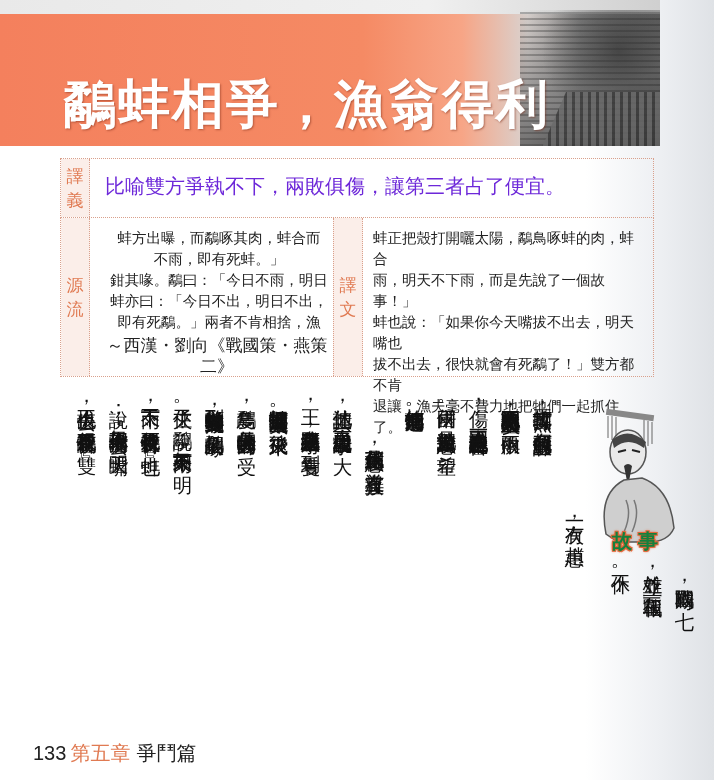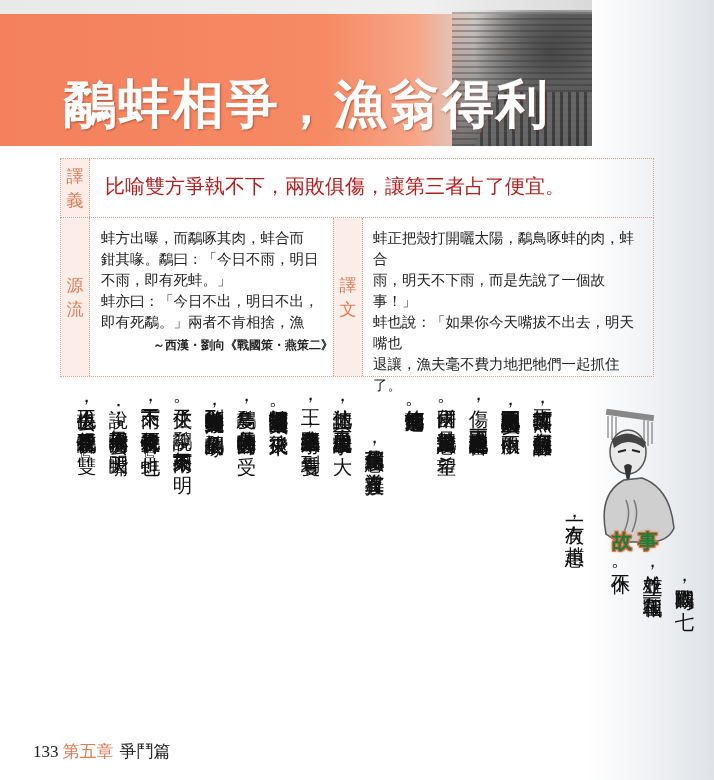--- a/index.html
+++ b/index.html
@@ -3,21 +3,21 @@
 <meta charset="utf-8">
 <style>
   html, body { margin: 0; padding: 0; }
   body {
     width: 714px; height: 780px; overflow: hidden; position: relative;
     background: linear-gradient(90deg, #ffffff 0%, #ffffff 82%, #eef0f3 92%, #dfe2e6 100%);
     font-family: "DejaVu Serif", "Liberation Serif", serif;
     color: #1a1a1a;
   }
   .banner {
-    position: absolute; left: 0; top: 0; width: 592px; height: 146px;
+    position: absolute; left: 0; top: 0; width: 660px; height: 146px;
     background: linear-gradient(90deg, #f4805d 0%, #f58a64 55%, #f7a586 70%, #d9d2cf 80%, #8b8b8b 88%, #5a5a5a 100%);
     overflow: hidden;
   }
   .banner-top {
     position: absolute; left: 0; top: 0; width: 714px; height: 14px;
     background: linear-gradient(90deg, #e9e9e9 0%, #f0f0f0 60%, #c8c8c8 100%);
   }
   .banner-art {
     position: absolute; right: 0; top: 10px; width: 140px; height: 136px;
     background:
@@ -54,29 +54,29 @@
   }
   .label-cell {
     position: absolute; top: 0; bottom: 0; width: 28px;
     background: #fbeee9; border-right: 1px dotted #d9a08c;
     display: flex; flex-direction: column; align-items: center; justify-content: center;
     color: #e07a52; font-size: 17px; font-family: "DejaVu Sans", sans-serif; line-height: 24px;
   }
   .label-cell.mid { border-left: 1px dotted #d9a08c; }
   .def {
     position: absolute; left: 44px; top: 14px;
-    font-family: "DejaVu Sans", sans-serif; font-size: 20px; color: #b91c1c;
+    font-family: "DejaVu Sans", sans-serif; font-size: 20px; color: #6d28d9;
     white-space: nowrap;
   }
   .src-text {
     position: absolute; left: 40px; top: 10px; width: 236px;
     font-size: 14.5px; line-height: 21px; color: #222;
   }
-  .src-text p { margin: 0; }
-  .src-cite { text-align: right; font-size: 12px; margin-top: 2px !important; padding-right: 4px; font-weight: bold; }
+  .src-text p { margin: 0; text-align: center; }
+  .src-cite { text-align: right; font-size: 17px; margin-top: 2px !important; padding-right: 4px; }
   .trans-text {
     position: absolute; left: 312px; top: 10px; width: 272px;
     font-size: 14.5px; line-height: 21px; color: #222;
   }
   .trans-text p { margin: 0; }
 
   
   .story {
     position: absolute; left: 70px; top: 394px; width: 520px; height: 324px;
     display: flex; flex-direction: row-reverse; justify-content: flex-start;
@@ -102,21 +102,21 @@
   }
   .story-badge {
     position: absolute; left: 612px; top: 528px;
     font-family: "DejaVu Sans", sans-serif; font-weight: bold; font-size: 20px;
     color: #15803d; letter-spacing: 6px;
     text-shadow: 0 0 3px #e3673a, 0 0 3px #e3673a, 1px 1px 0 #e3673a, -1px -1px 0 #e3673a, 1px -1px 0 #e3673a, -1px 1px 0 #e3673a;
   }
 
   .footer {
     position: absolute; left: 33px; top: 740px;
-    font-family: Liberation Serif, serif; font-size: 17px; color: #222;
+    font-family: Liberation Sans, sans-serif; font-size: 20px; color: #222;
     white-space: nowrap;
   }
   .footer .chap { color: #e07a52; margin: 0 6px 0 4px; }
 </style>
 </head>
 <body>
 
 <div class="banner">
   <div class="banner-top"></div>
   <div class="banner-art"></div>
@@ -133,35 +133,36 @@
     <div class="def">比喻雙方爭執不下，兩敗俱傷，讓第三者占了便宜。</div>
   </div>
 
   <div class="row2">
     <div class="label-cell" style="left:0;">
       <span>源</span>
       <span>流</span>
     </div>
     <div class="src-text">
       <p>蚌方出曝，而鷸啄其肉，蚌合而</p>
+      <p>不雨，即有死蚌。」</p>
       <p>鉗其喙。鷸曰：「今日不雨，明日</p>
-      <p>不雨，即有死蚌。」</p>
       <p>蚌亦曰：「今日不出，明日不出，</p>
       <p>即有死鷸。」兩者不肯相捨，漁</p>
       <p class="src-cite">～西漢・劉向《戰國策・燕策二》</p>
     </div>
 
     <div class="label-cell mid" style="left:272px;">
       <span>譯</span>
       <span>文</span>
     </div>
     <div class="trans-text">
       <p>蚌正把殼打開曬太陽，鷸鳥啄蚌的肉，蚌合</p>
       <p>雨，明天不下雨，而是先說了一個故事！」</p>
       <p>蚌也說：「如果你今天嘴拔不出去，明天嘴也</p>
+      <p>拔不出去，很快就會有死鷸了！」雙方都不肯</p>
       <p>退讓，漁夫毫不費力地把牠們一起抓住了。</p>
     </div>
   </div>
 </div>
 
 <svg class="figure" viewBox="0 0 110 150">
   <rect x="18" y="8" width="48" height="6" fill="#888" transform="rotate(8 42 11)"></rect>
   <g stroke="#666" stroke-width="1">
     <line x1="20" y1="12" x2="20" y2="34"></line>
       <line x1="24" y1="12" x2="24" y2="36"></line>

